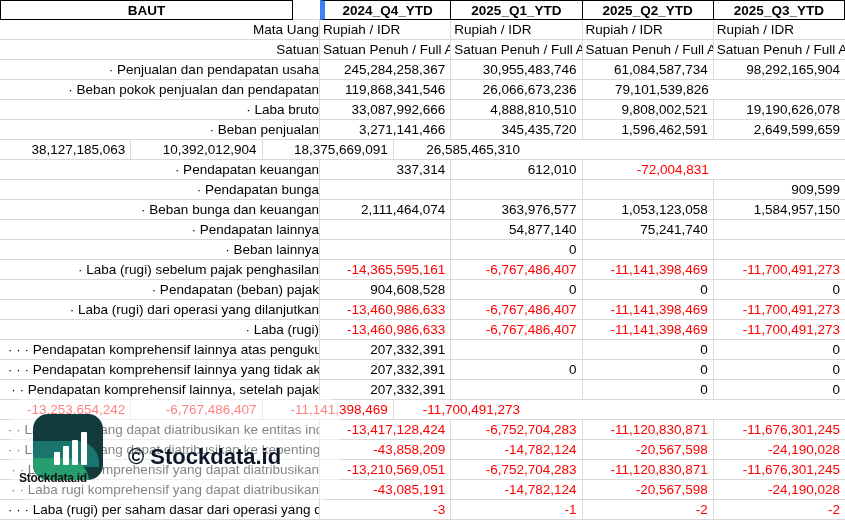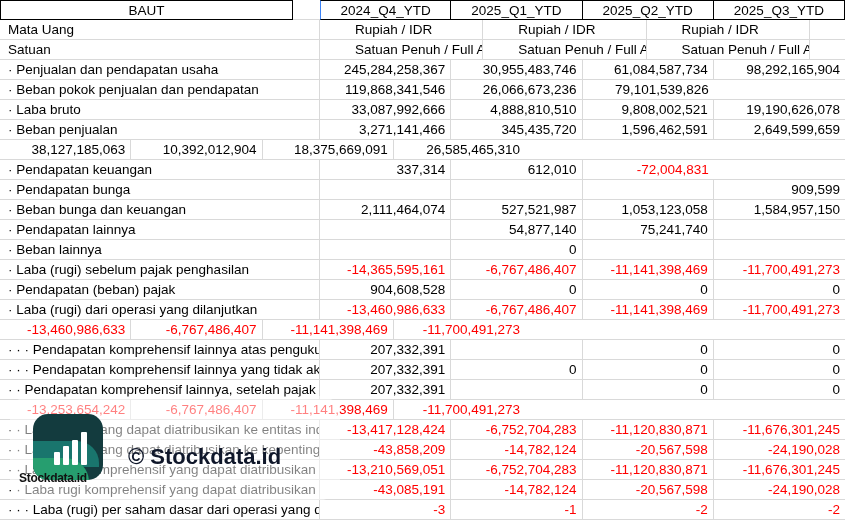--- a/index.html
+++ b/index.html
@@ -4,44 +4,44 @@
 <style>
   html,body{margin:0;padding:0;background:#fff;}
   body{width:845px;height:521px;position:relative;overflow:hidden;
        font-family:"Liberation Sans","DejaVu Sans",sans-serif;
        font-size:13.5px;color:#000;}
   .sheet{position:absolute;left:0;top:0;width:845px;}
 
   
   .row{display:flex;height:20px;line-height:19px;box-sizing:border-box;
        border-bottom:1px solid #d9d9d9;}
-  .row.header{border-bottom:none;font-weight:normal;}
+  .row.header{border-bottom:none;font-weight:bold;}
 
   
   .hcell{box-sizing:border-box;height:20px;text-align:center;
          border:1px solid #000;}
   .hcell.ticker{width:293px;}
   .hgap{box-sizing:border-box;width:27px;height:20px;
         border-bottom:1px solid #d9d9d9;}
   .hcell.qcol{width:131.25px;border-left:none;}
-  .hcell.qcol.first{border-left:1px solid #3b82f6;}
+  .hcell.qcol.first{border-left:5px solid #3b82f6;}
 
   
   .lcell{position:relative;box-sizing:border-box;width:320px;flex:0 0 320px;
          border-right:1px solid #d9d9d9;height:100%;}
   .lbl{display:block;width:100%;height:100%;box-sizing:border-box;
-       padding-left:8px;white-space:nowrap;overflow:hidden;}
+       padding-left:8px;white-space:nowrap;overflow:hidden;text-align:right;}
 
   
   .vcell{box-sizing:border-box;width:131.25px;flex:0 0 131.25px;height:100%;
          border-right:1px solid #d9d9d9;text-align:right;padding-right:5px;
          white-space:nowrap;overflow:hidden;}
   .row .vcell:last-child{border-right:none;}
   .vcell.neg{color:#ff0000;}
-  .row.meta .vcell{text-align:left;padding-left:3px;padding-right:0;margin-left:32px;}
+  .row.meta .vcell{text-align:left;padding-left:3px;padding-right:0;}
 
   
   .fade{position:absolute;left:10px;top:396px;width:330px;height:104px;
         background:rgba(255,255,255,0.5);border-radius:20px;pointer-events:none;}
   .logo{position:absolute;left:33px;top:414px;width:70px;height:66px;
         border-radius:15px;background:#133b3e;overflow:hidden;}
   .leaf-teal{position:absolute;left:-8px;top:27px;width:74px;height:26px;
              background:#19756d;border-radius:0 22px 0 0;}
   .leaf-green{position:absolute;left:-8px;top:44px;width:64px;height:30px;
               background:#269e6f;border-radius:0 24px 0 18px;}
@@ -143,21 +143,21 @@
       <div class="vcell"></div>
       <div class="vcell"></div>
       <div class="vcell"></div>
       <div class="vcell">909,599</div>
     </div>
     <div class="row">
       <div class="lcell">
         <span class="lbl">· Beban bunga dan keuangan</span>
       </div>
       <div class="vcell">2,111,464,074</div>
-      <div class="vcell">527,521,987</div>
+      <div class="vcell">363,976,577</div>
       <div class="vcell">1,053,123,058</div>
       <div class="vcell">1,584,957,150</div>
     </div>
     <div class="row">
       <div class="lcell">
         <span class="lbl">· Pendapatan lainnya</span>
       </div>
       <div class="vcell"></div>
       <div class="vcell">54,877,140</div>
       <div class="vcell">75,241,740</div>
@@ -193,20 +193,23 @@
     <div class="row">
       <div class="lcell">
         <span class="lbl">· Laba (rugi) dari operasi yang dilanjutkan</span>
       </div>
       <div class="vcell neg">-13,460,986,633</div>
       <div class="vcell neg">-6,767,486,407</div>
       <div class="vcell neg">-11,141,398,469</div>
       <div class="vcell neg">-11,700,491,273</div>
     </div>
     <div class="row">
+      <div class="lcell">
+        <span class="lbl">· Laba (rugi)</span>
+      </div>
       <div class="vcell neg">-13,460,986,633</div>
       <div class="vcell neg">-6,767,486,407</div>
       <div class="vcell neg">-11,141,398,469</div>
       <div class="vcell neg">-11,700,491,273</div>
     </div>
     <div class="row">
       <div class="lcell">
         <span class="lbl">· · · Pendapatan komprehensif lainnya atas pengukur</span>
       </div>
       <div class="vcell">207,332,391</div>

